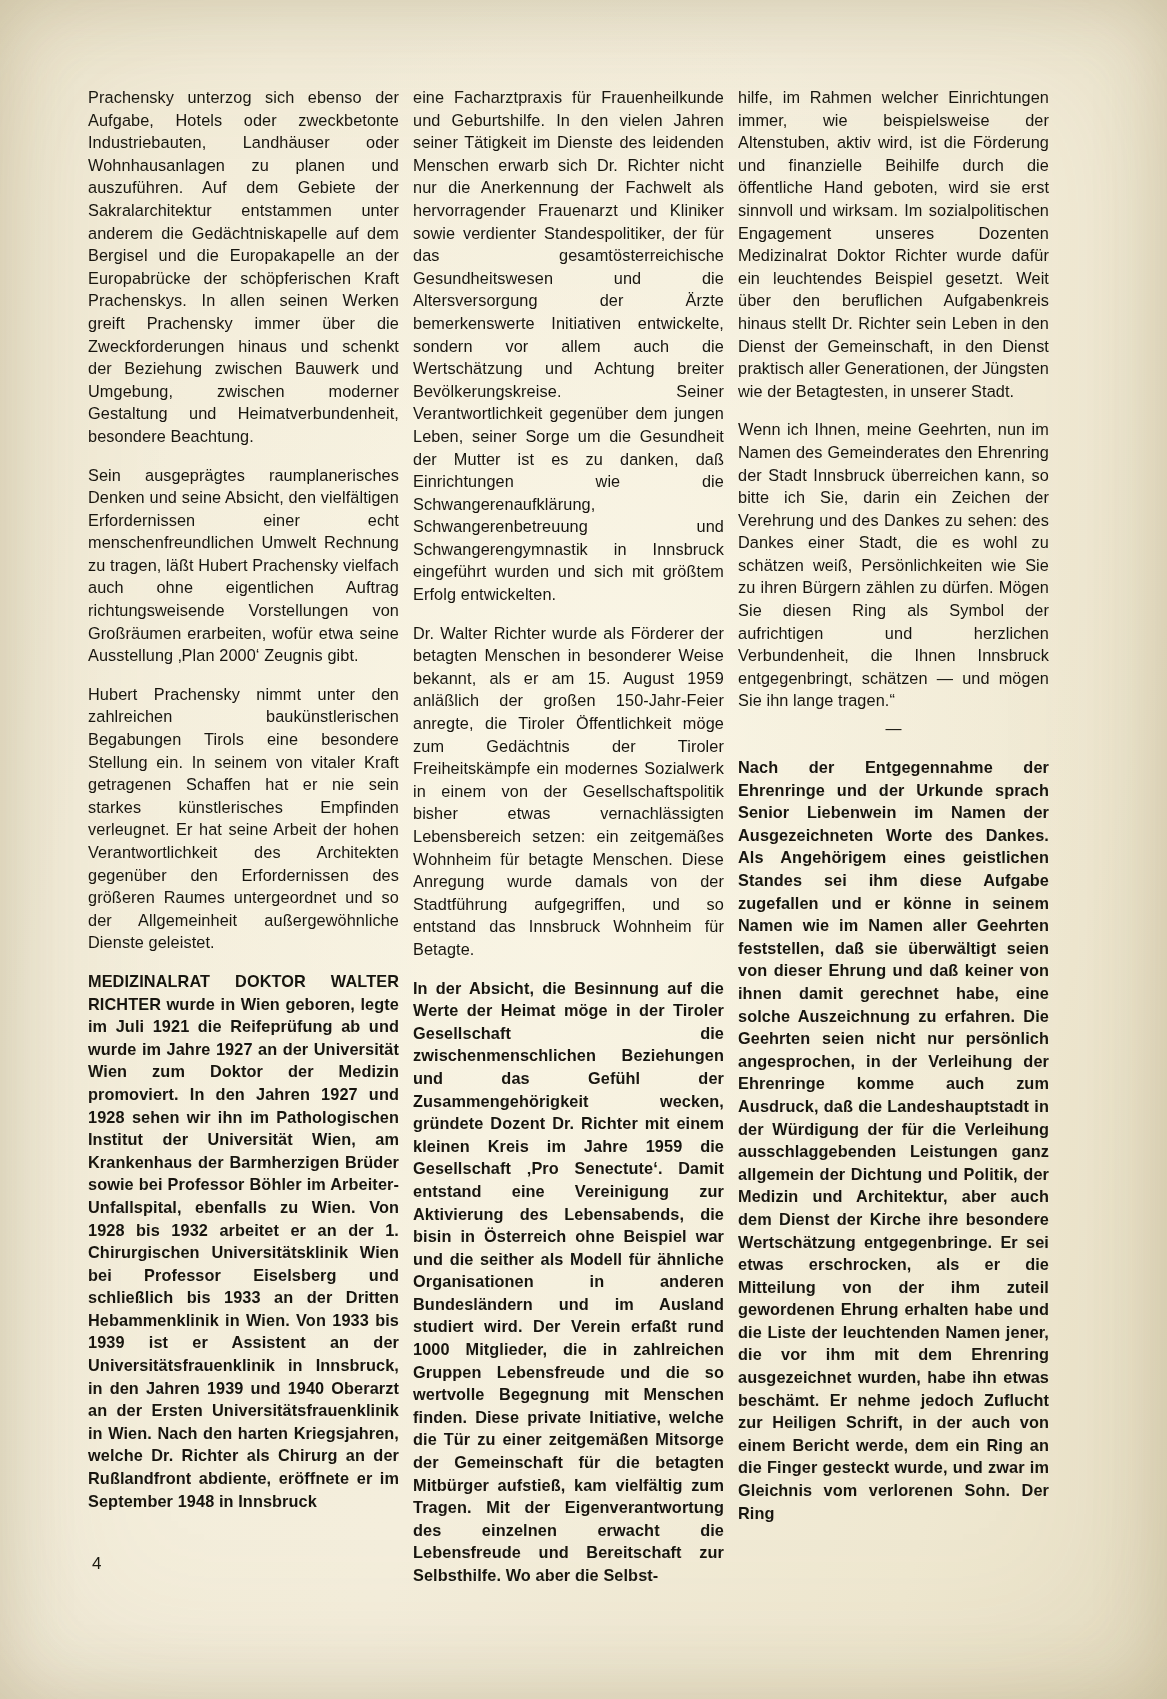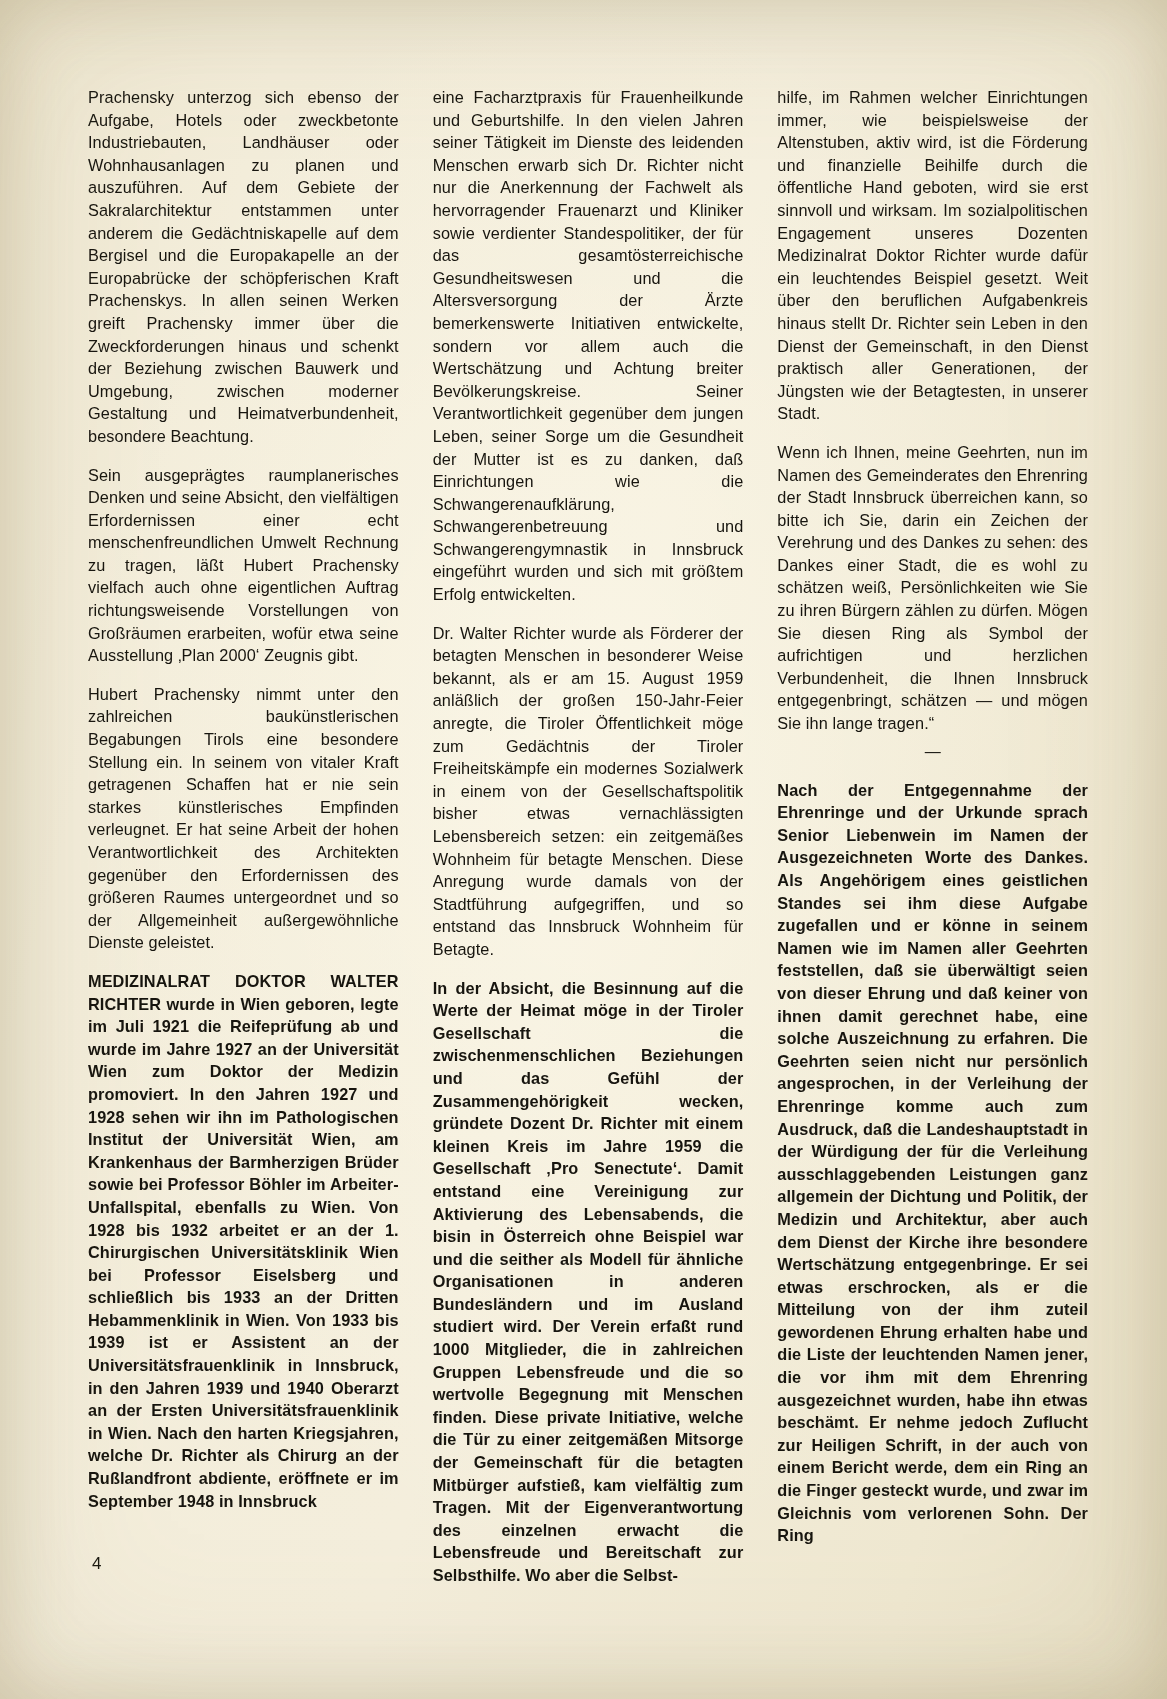--- a/index.html
+++ b/index.html
@@ -35,21 +35,21 @@
     left: 0; top: 0;
     width: 1167px;
     height: 1699px;
   }
   .columns {
     position: absolute;
     left: 88px;
     top: 86px;
     width: 1000px;
     display: flex;
-    gap: 34px;
+    gap: 14px;
   }
   .col {
     width: 311px;
   }
   .col p {
     margin: 0 0 16px 0;
     font-size: 16.3px;
     line-height: 22.6px;
     text-align: justify;
     text-justify: inter-word;

